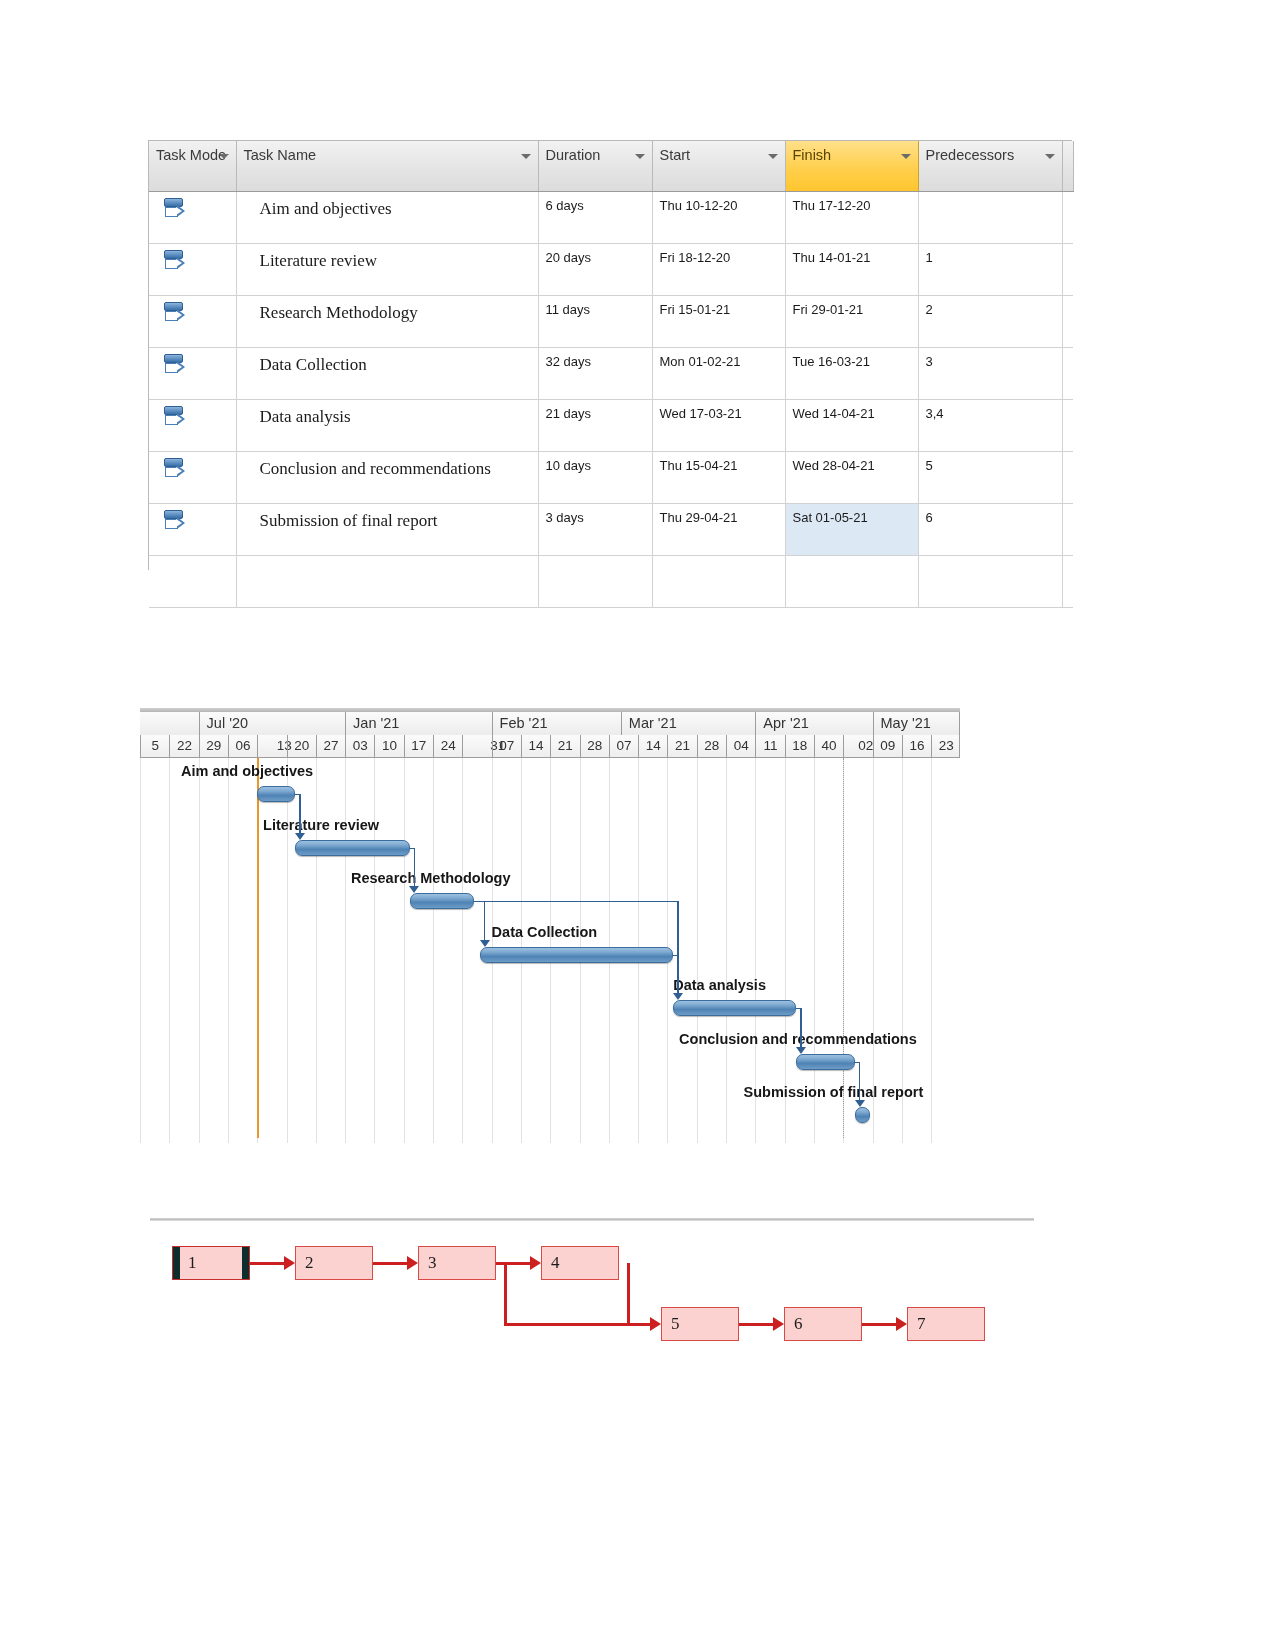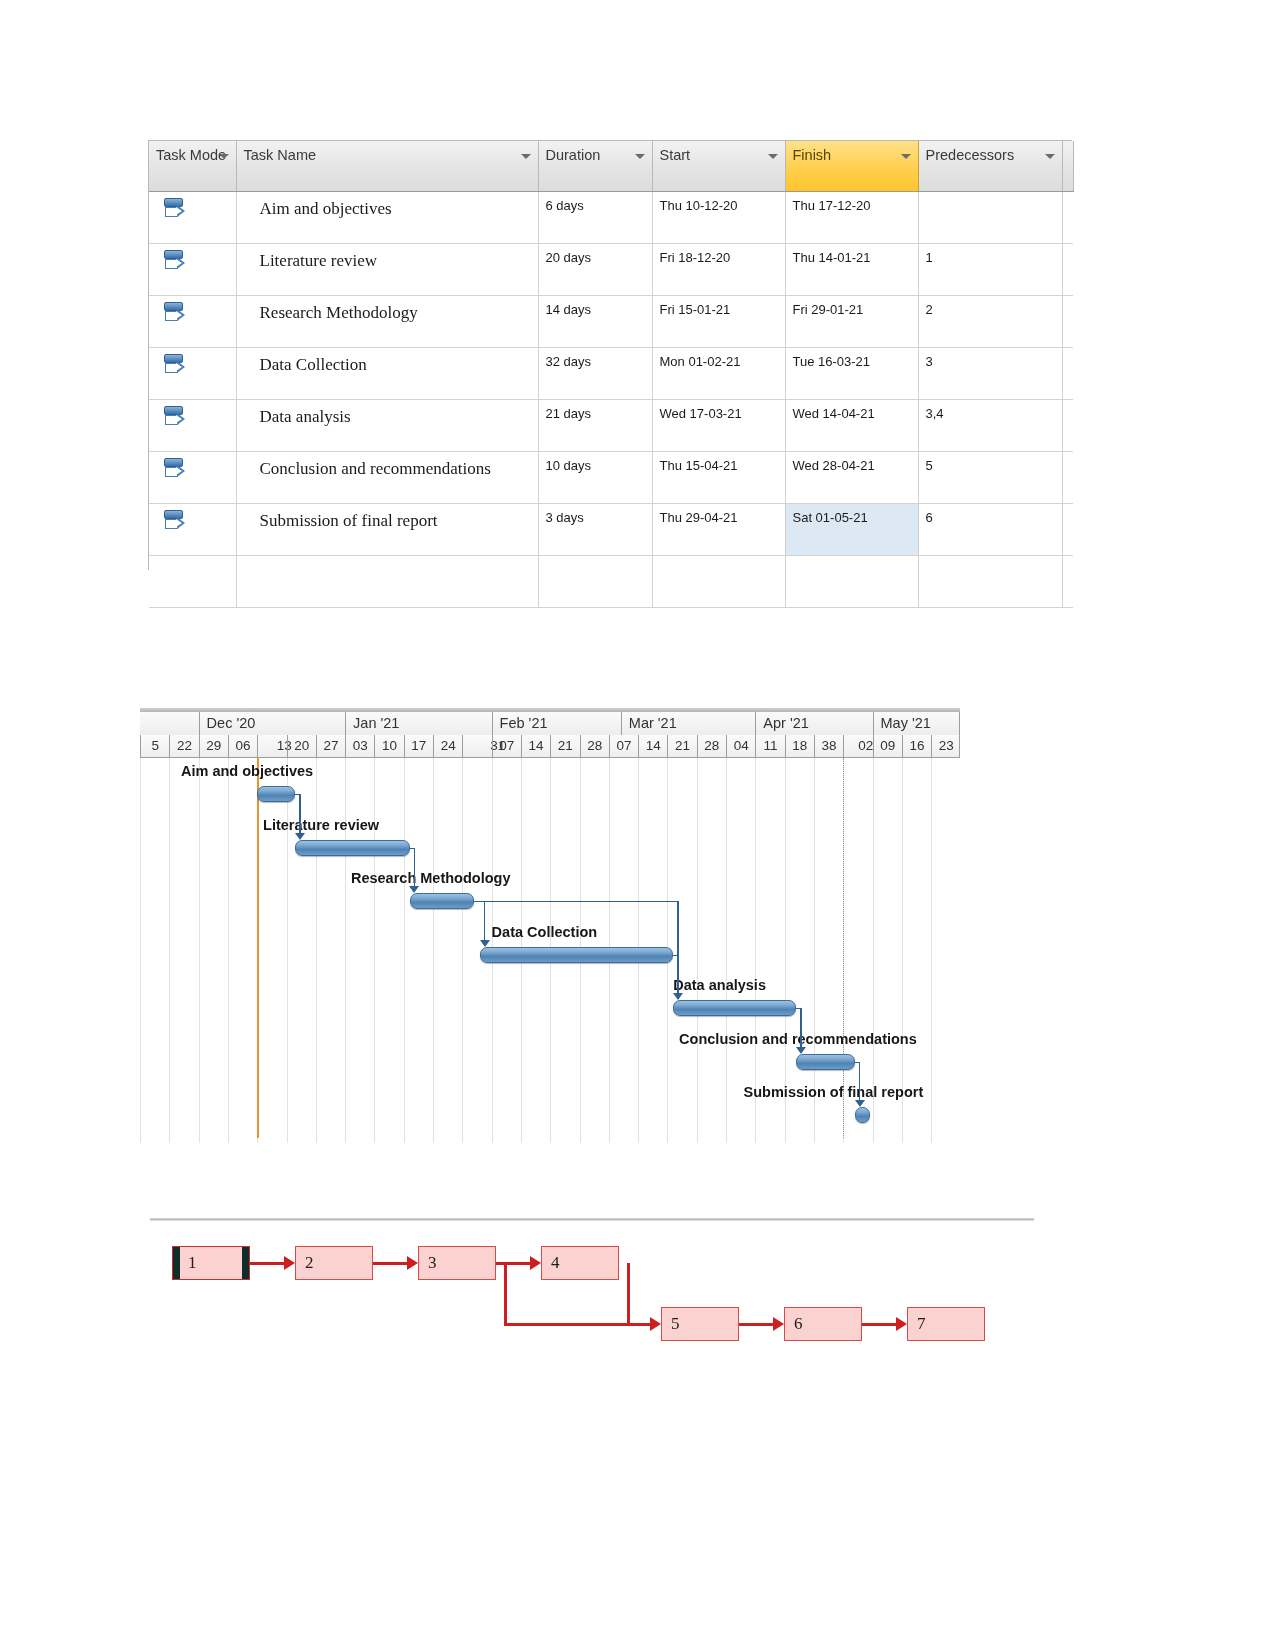--- a/index.html
+++ b/index.html
@@ -276,21 +276,21 @@
         <td class="c-extra"></td>
       </tr>
       <tr>
         <td class="c-mode">
           <span class="mode-icon">
               <span class="bar"></span>
               <span class="arrow"></span>
             </span>
         </td>
         <td class="c-name">Research Methodology</td>
-        <td>14 days</td>
+        <td>11 days</td>
         <td>Fri 15-01-21</td>
         <td>Fri 29-01-21</td>
         <td>2</td>
         <td class="c-extra"></td>
       </tr>
       <tr>
         <td class="c-mode">
           <span class="mode-icon">
               <span class="bar"></span>
               <span class="arrow"></span>
@@ -354,21 +354,21 @@
         <td></td>
         <td class="c-extra"></td>
       </tr>
     </tbody>
   </table>
 </div>
 
 <div id="gantt">
   <div class="tl-top-strip"></div>
   <div class="tl-months" id="tl-months">
-      <div class="tl-month" style="left: 58.6px; width: 146.5px;">Dec '20</div>
+      <div class="tl-month" style="left: 58.6px; width: 146.5px;">Jul '20</div>
       <div class="tl-month" style="left: 205.1px; width: 146.5px;">Jan '21</div>
       <div class="tl-month" style="left: 351.6px; width: 117.2px;">Feb '21</div>
       <div class="tl-month" style="left: 468.8px; width: 146.5px; margin-left: 12px;">Mar '21</div>
       <div class="tl-month" style="left: 615.3px; width: 106px;">Apr '21</div>
       <div class="tl-month" style="left: 732.5px; width: 117.2px;">May '21</div>
     </div>
   <div class="tl-weeks" id="tl-weeks">
       <div class="tl-week" style="left: 0px; width: 29.3px;">5</div>
       <div class="tl-week" style="left: 29.3px; width: 29.3px;">22</div>
       <div class="tl-week" style="left: 58.6px; width: 29.3px;">29</div>
@@ -385,21 +385,21 @@
       <div class="tl-week" style="left: 380.9px; width: 29.3px;">14</div>
       <div class="tl-week" style="left: 410.2px; width: 29.3px;">21</div>
       <div class="tl-week" style="left: 439.5px; width: 29.3px;">28</div>
       <div class="tl-week" style="left: 468.8px; width: 29.3px;">07</div>
       <div class="tl-week" style="left: 498.1px; width: 29.3px;">14</div>
       <div class="tl-week" style="left: 527.4px; width: 29.3px;">21</div>
       <div class="tl-week" style="left: 556.7px; width: 29.3px;">28</div>
       <div class="tl-week" style="left: 586px; width: 29.3px;">04</div>
       <div class="tl-week" style="left: 615.3px; width: 29.3px;">11</div>
       <div class="tl-week" style="left: 644.6px; width: 29.3px;">18</div>
-      <div class="tl-week" style="left: 673.9px; width: 29.3px;">38</div>
+      <div class="tl-week" style="left: 673.9px; width: 29.3px;">40</div>
       <div class="tl-week" style="left: 703.2px; width: 44px;">02</div>
       <div class="tl-week" style="left: 732.5px; width: 29.3px;">09</div>
       <div class="tl-week" style="left: 761.8px; width: 29.3px;">16</div>
       <div class="tl-week" style="left: 791.1px; width: 29.3px;">23</div>
     </div>
   <div class="tl-right-cap"></div>
   <div class="gantt-body" id="gantt-body">
       <div class="tl-vline" style="left: 0px;"></div>
       <div class="tl-vline" style="left: 29.3px;"></div>
       <div class="tl-vline" style="left: 58.6px;"></div>

